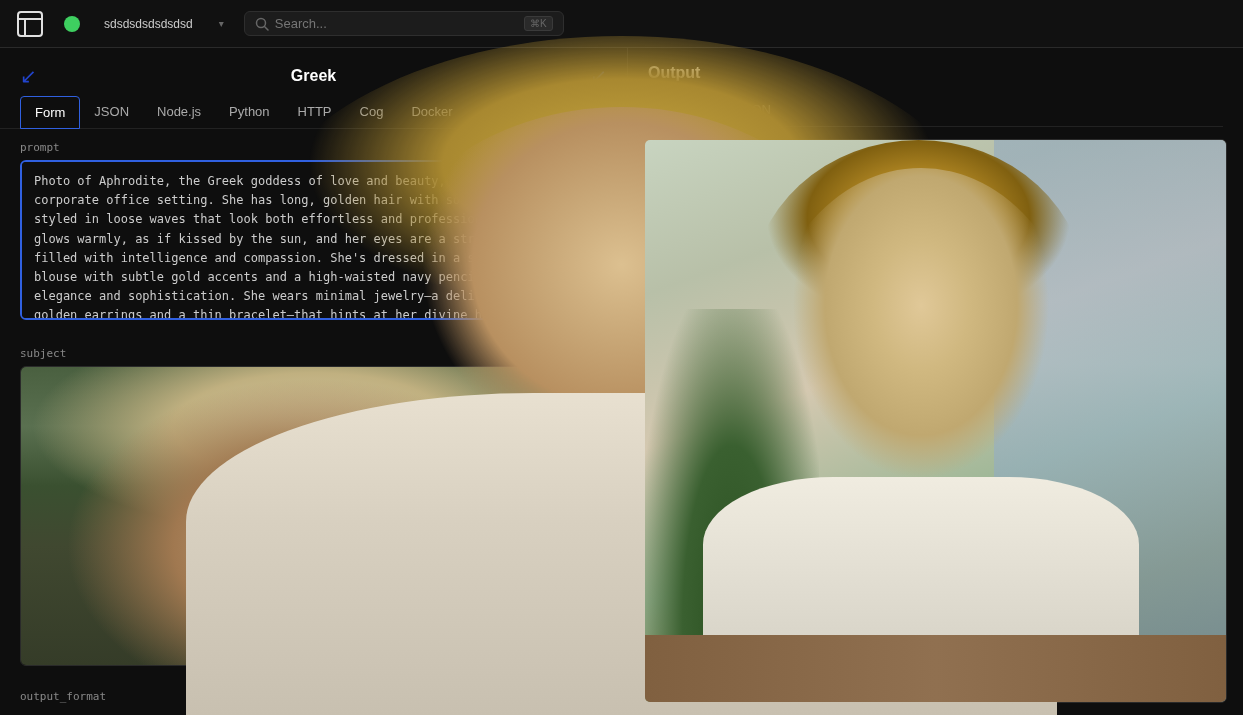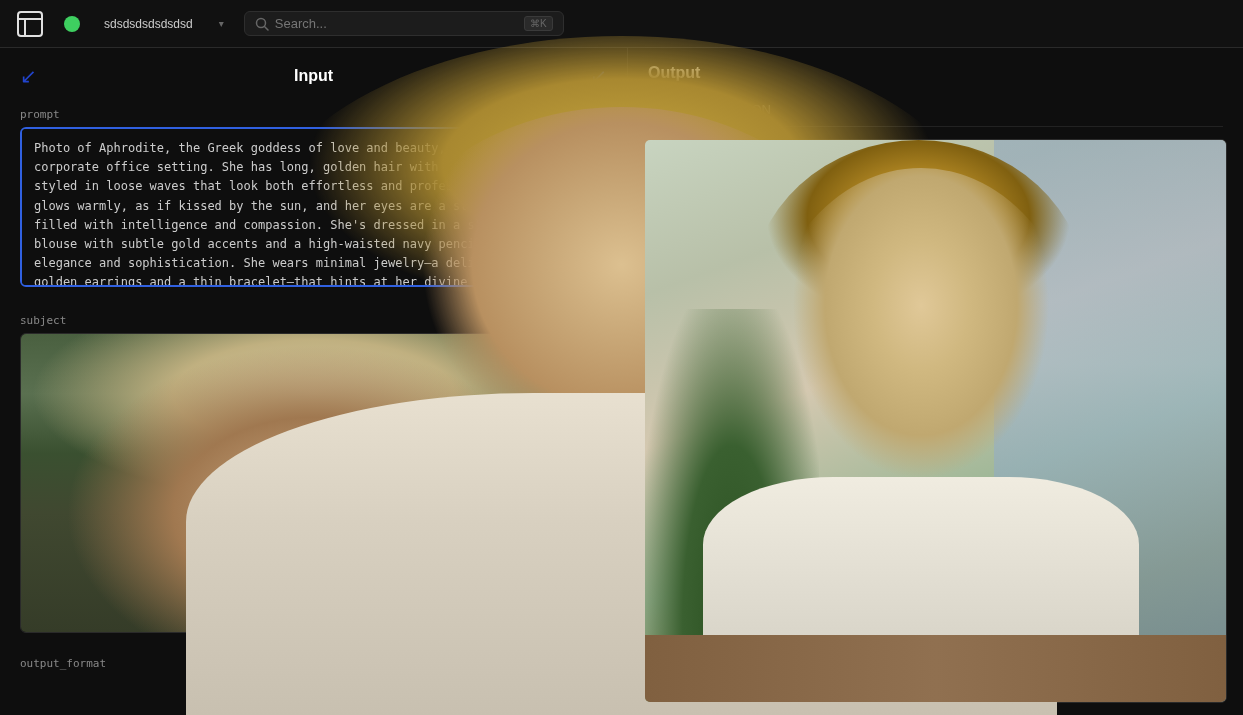--- a/index.html
+++ b/index.html
@@ -365,22 +365,31 @@
     <span class="search-kbd">⌘K</span>
   </div>
   <div class="nav-spacer"></div>
 </nav>
 
 <div class="main-layout">
 
   <div class="left-panel">
     <div class="panel-header">
       <span class="diag-arrow">↙</span>
-      <h2 class="panel-title">Input</h2>
+      <h2 class="panel-title">Greek</h2>
       <span class="diag-arrow">↙</span>
+    </div>
+    <div class="tab-bar">
+      <div class="tab-item active">Form</div>
+      <div class="tab-item">JSON</div>
+      <div class="tab-item">Node.js</div>
+      <div class="tab-item">Python</div>
+      <div class="tab-item">HTTP</div>
+      <div class="tab-item">Cog</div>
+      <div class="tab-item">Docker</div>
     </div>
 
     <div class="field-section">
       <div class="field-label">prompt</div>
       <textarea class="prompt-textarea" style="">Photo of Aphrodite, the Greek goddess of love and beauty, in a modern corporate office setting. She has long, golden hair with soft highlights, styled in loose waves that look both effortless and professional. Her skin glows warmly, as if kissed by the sun, and her eyes are a striking sea-blue, filled with intelligence and compassion. She's dressed in a sleek white blouse with subtle gold accents and a high-waisted navy pencil skirt, exuding elegance and sophistication. She wears minimal jewelry—a delicate pair of golden earrings and a thin bracelet—that hints at her divine heritage without overpowering her look. Her expression is calm, with a gentle smile, and she radiates an approachable, confident energy as she works at her desk in a contemporary, well-lit office with clean lines and modern furniture</textarea>
     </div>
 
     <div class="field-section">
       <div class="field-label">subject</div>
       <div class="subject-image-container">

